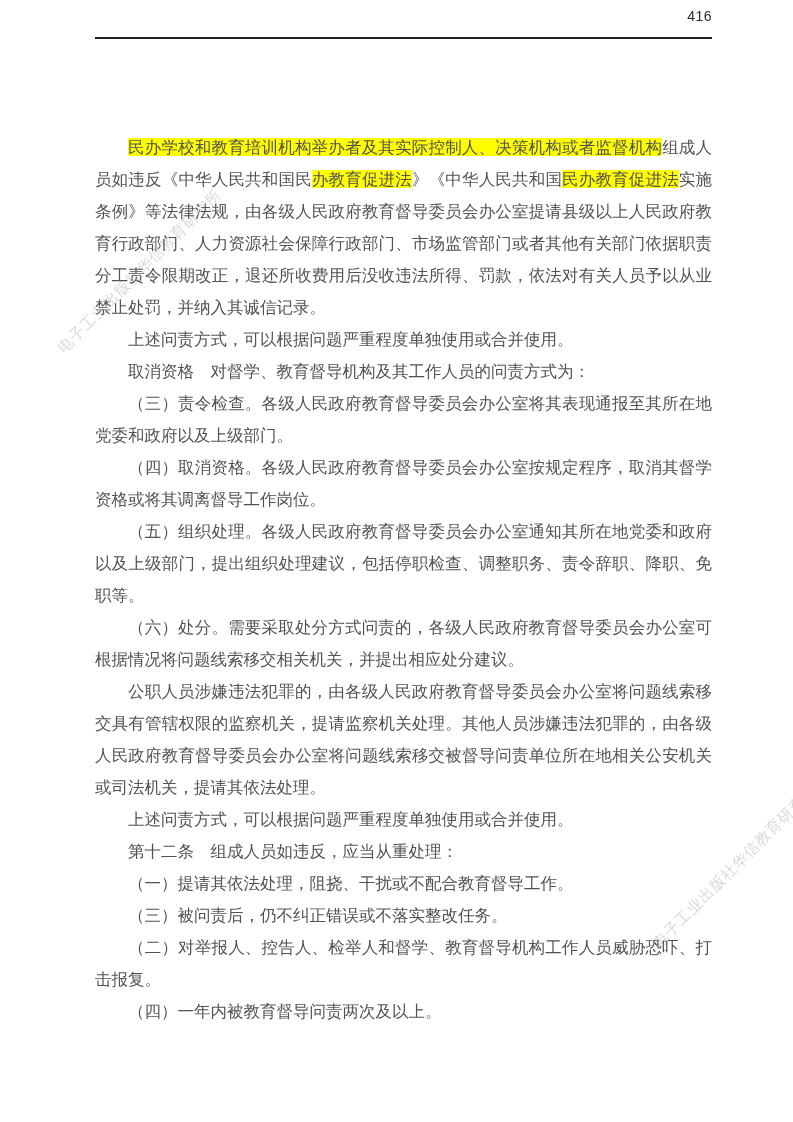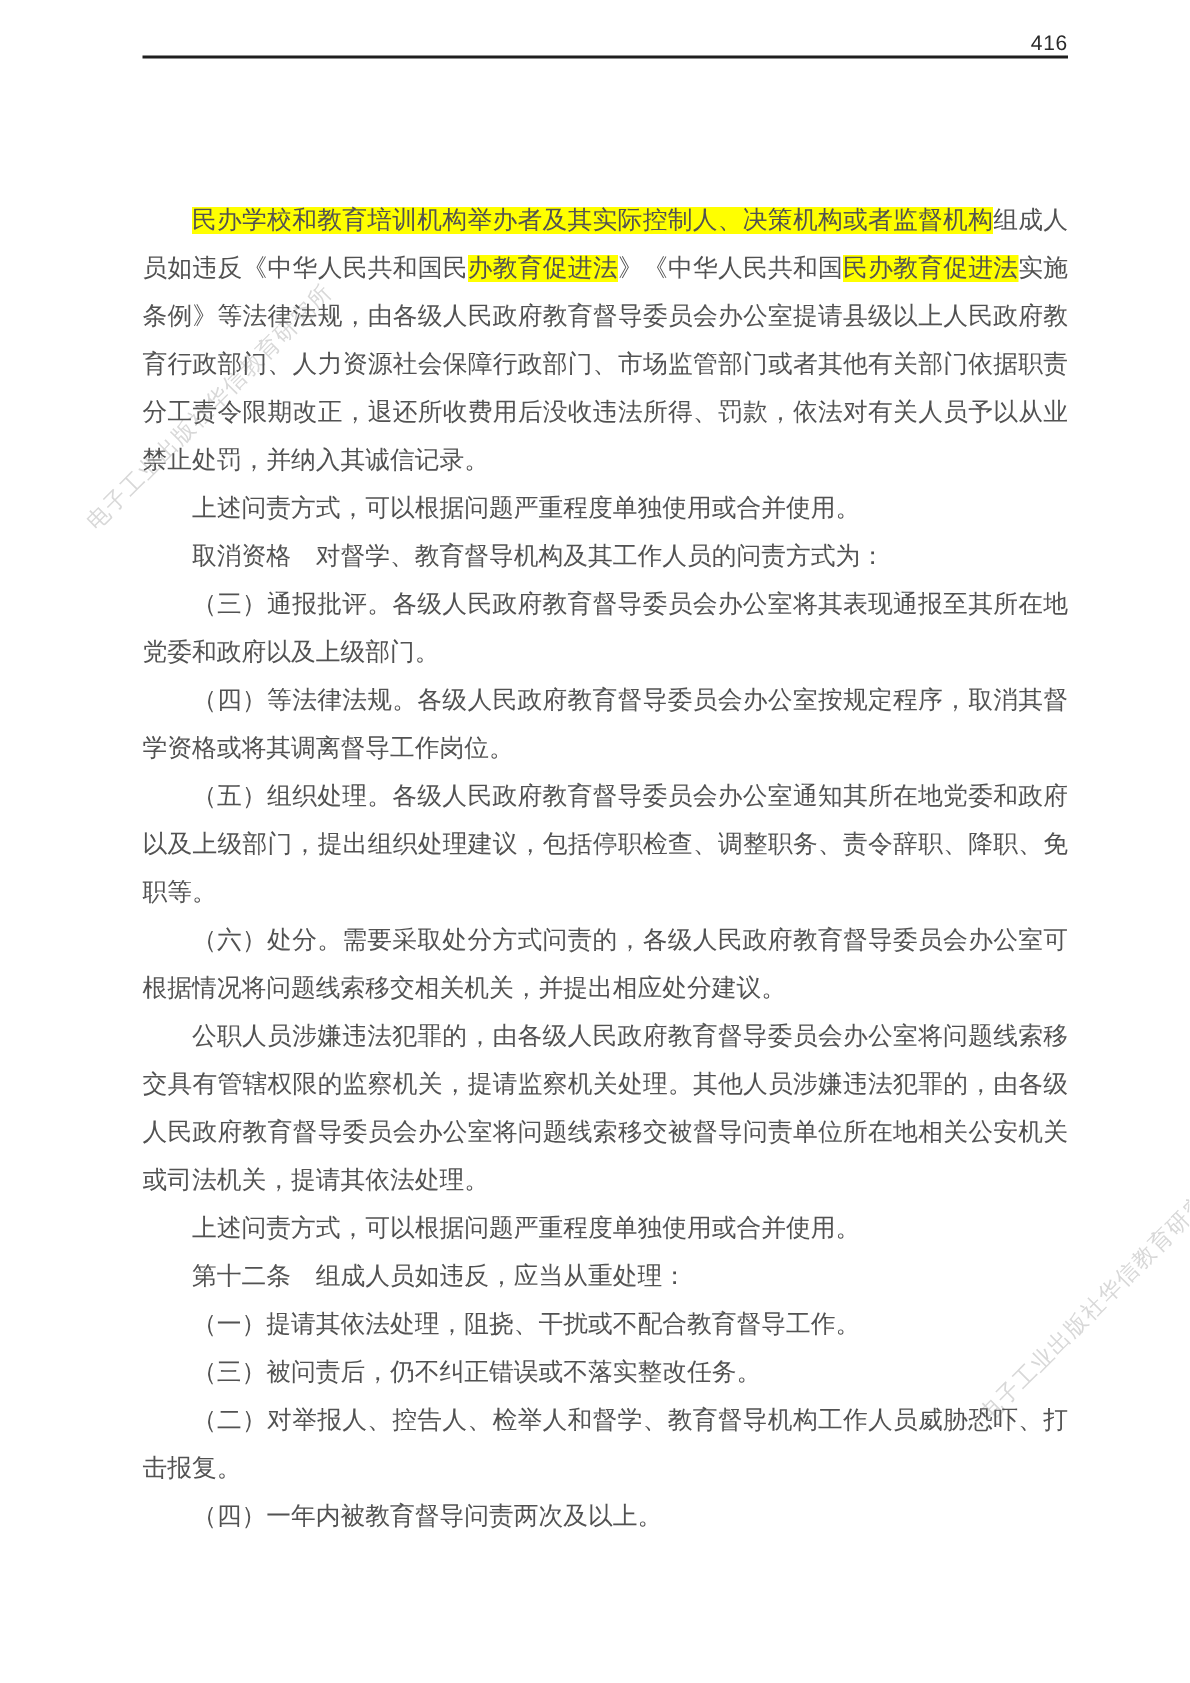--- a/index.html
+++ b/index.html
@@ -1,21 +1,21 @@
 <!DOCTYPE html>
 <html style="--hl: #ffff00; --text: #525252; --rule: #1f1f1f; --wm: #d8d8d8;"><head>
 <meta charset="utf-8">
 <style>
   html,body{margin:0;padding:0;background:#fff;}
   .page{
     position:relative;width:793px;height:1122px;background:#ffffff;
     overflow:hidden;font-family:"Liberation Sans",sans-serif;
   }
   .pagenum{
-    position:absolute;top:20px;right:81px;
+    position:absolute;top:8px;right:81px;
     font-size:14px;color:#2a2a2a;letter-spacing:0.5px;
   }
   .rule{
     position:absolute;left:95px;top:37px;width:617px;height:2px;
     background:var(--rule,#1f1f1f);
   }
   .docbody{
     position:absolute;left:95px;top:99px;width:617px;
     font-size:16.5px;line-height:32px;color:var(--text,#525252);
     text-align:justify;text-justify:inter-character;margin-top:32px;
@@ -35,22 +35,22 @@
 
 <div class="page">
   <span class="pagenum">416</span>
   <div class="rule"></div>
   <div class="watermark wm1">电子工业出版社华信教育研究所</div>
   <div class="watermark wm2">电子工业出版社华信教育研究所</div>
   <div class="docbody" id="doc-body">
       <p class="para"><span class="hl">民办学校和教育培训机构举办者及其实际控制人、决策机构或者监督机构</span><span>组成人员如违反《中华人民共和国民</span><span class="hl">办教育促进法</span><span>》《中华人民共和国</span><span class="hl">民办教育促进法</span><span>实施条例》等法律法规，由各级人民政府教育督导委员会办公室提请县级以上人民政府教育行政部门、人力资源社会保障行政部门、市场监管部门或者其他有关部门依据职责分工责令限期改正，退还所收费用后没收违法所得、罚款，依法对有关人员予以从业禁止处罚，并纳入其诚信记录。</span></p>
       <p class="para"><span>上述问责方式，可以根据问题严重程度单独使用或合并使用。</span></p>
       <p class="para"><span>取消资格　对督学、教育督导机构及其工作人员的问责方式为：</span></p>
-      <p class="para"><span>（三）通报批评。各级人民政府教育督导委员会办公室将其表现通报至其所在地党委和政府以及上级部门。</span></p>
-      <p class="para"><span>（四）等法律法规。各级人民政府教育督导委员会办公室按规定程序，取消其督学资格或将其调离督导工作岗位。</span></p>
+      <p class="para"><span>（三）责令检查。各级人民政府教育督导委员会办公室将其表现通报至其所在地党委和政府以及上级部门。</span></p>
+      <p class="para"><span>（四）取消资格。各级人民政府教育督导委员会办公室按规定程序，取消其督学资格或将其调离督导工作岗位。</span></p>
       <p class="para"><span>（五）组织处理。各级人民政府教育督导委员会办公室通知其所在地党委和政府以及上级部门，提出组织处理建议，包括停职检查、调整职务、责令辞职、降职、免职等。</span></p>
       <p class="para"><span>（六）处分。需要采取处分方式问责的，各级人民政府教育督导委员会办公室可根据情况将问题线索移交相关机关，并提出相应处分建议。</span></p>
       <p class="para"><span>公职人员涉嫌违法犯罪的，由各级人民政府教育督导委员会办公室将问题线索移交具有管辖权限的监察机关，提请监察机关处理。其他人员涉嫌违法犯罪的，由各级人民政府教育督导委员会办公室将问题线索移交被督导问责单位所在地相关公安机关或司法机关，提请其依法处理。</span></p>
       <p class="para"><span>上述问责方式，可以根据问题严重程度单独使用或合并使用。</span></p>
       <p class="para"><span>第十二条　组成人员如违反，应当从重处理：</span></p>
       <p class="para"><span>（一）提请其依法处理，阻挠、干扰或不配合教育督导工作。</span></p>
       <p class="para"><span>（三）被问责后，仍不纠正错误或不落实整改任务。</span></p>
       <p class="para"><span>（二）对举报人、控告人、检举人和督学、教育督导机构工作人员威胁恐吓、打击报复。</span></p>
       <p class="para"><span>（四）一年内被教育督导问责两次及以上。</span></p>
     </div>

